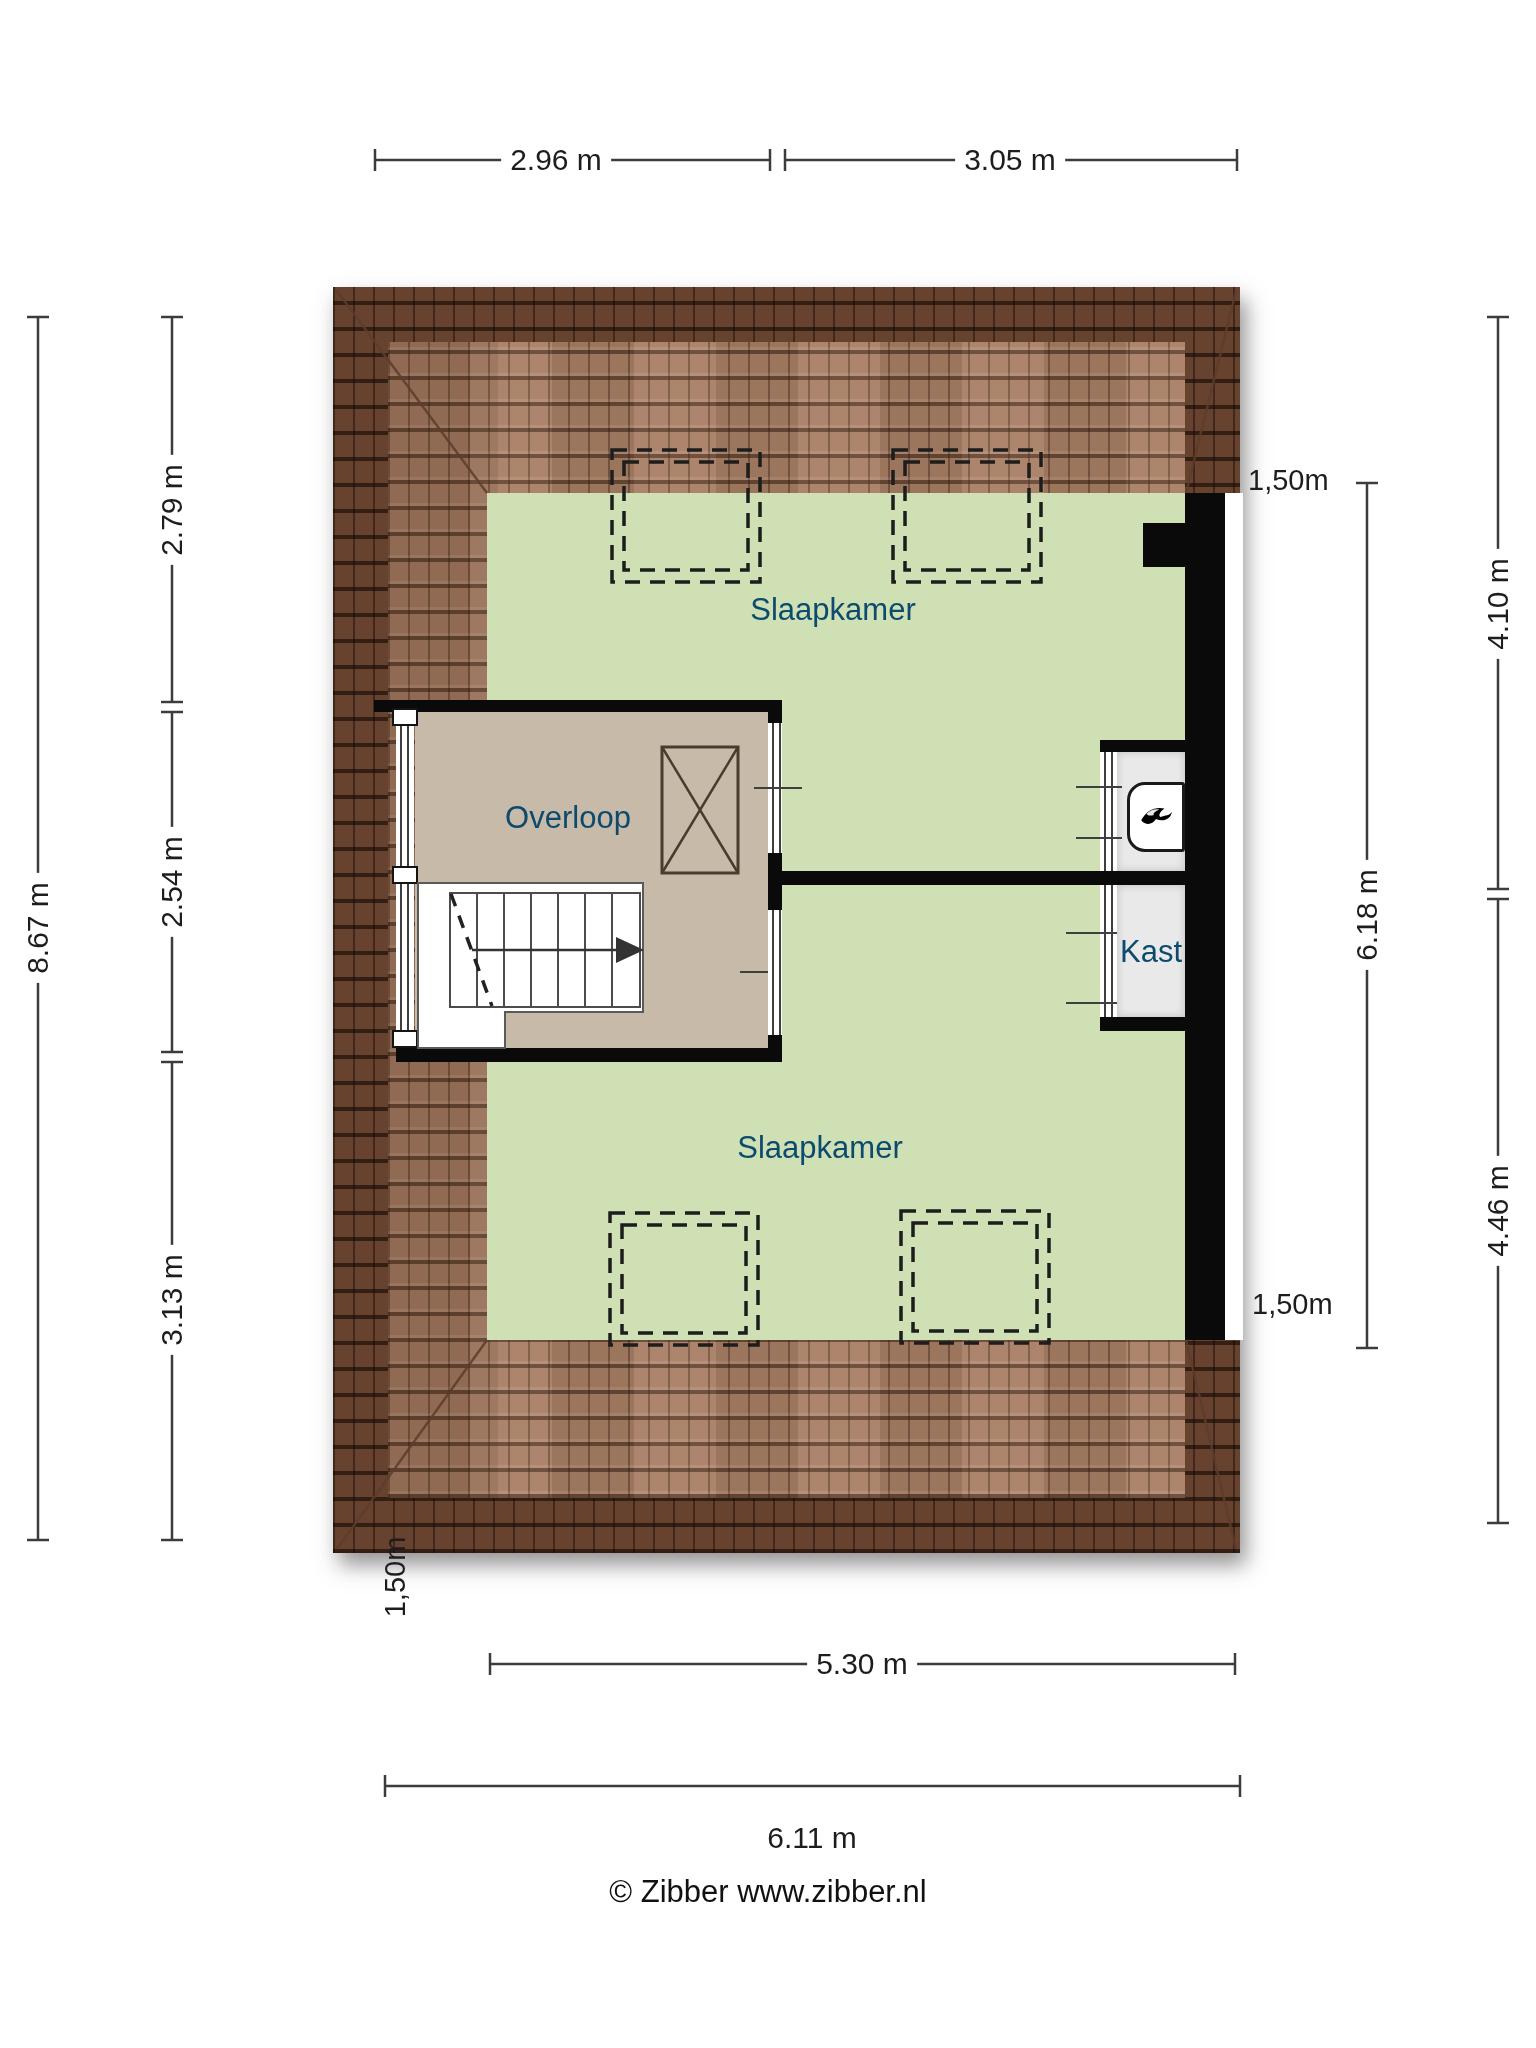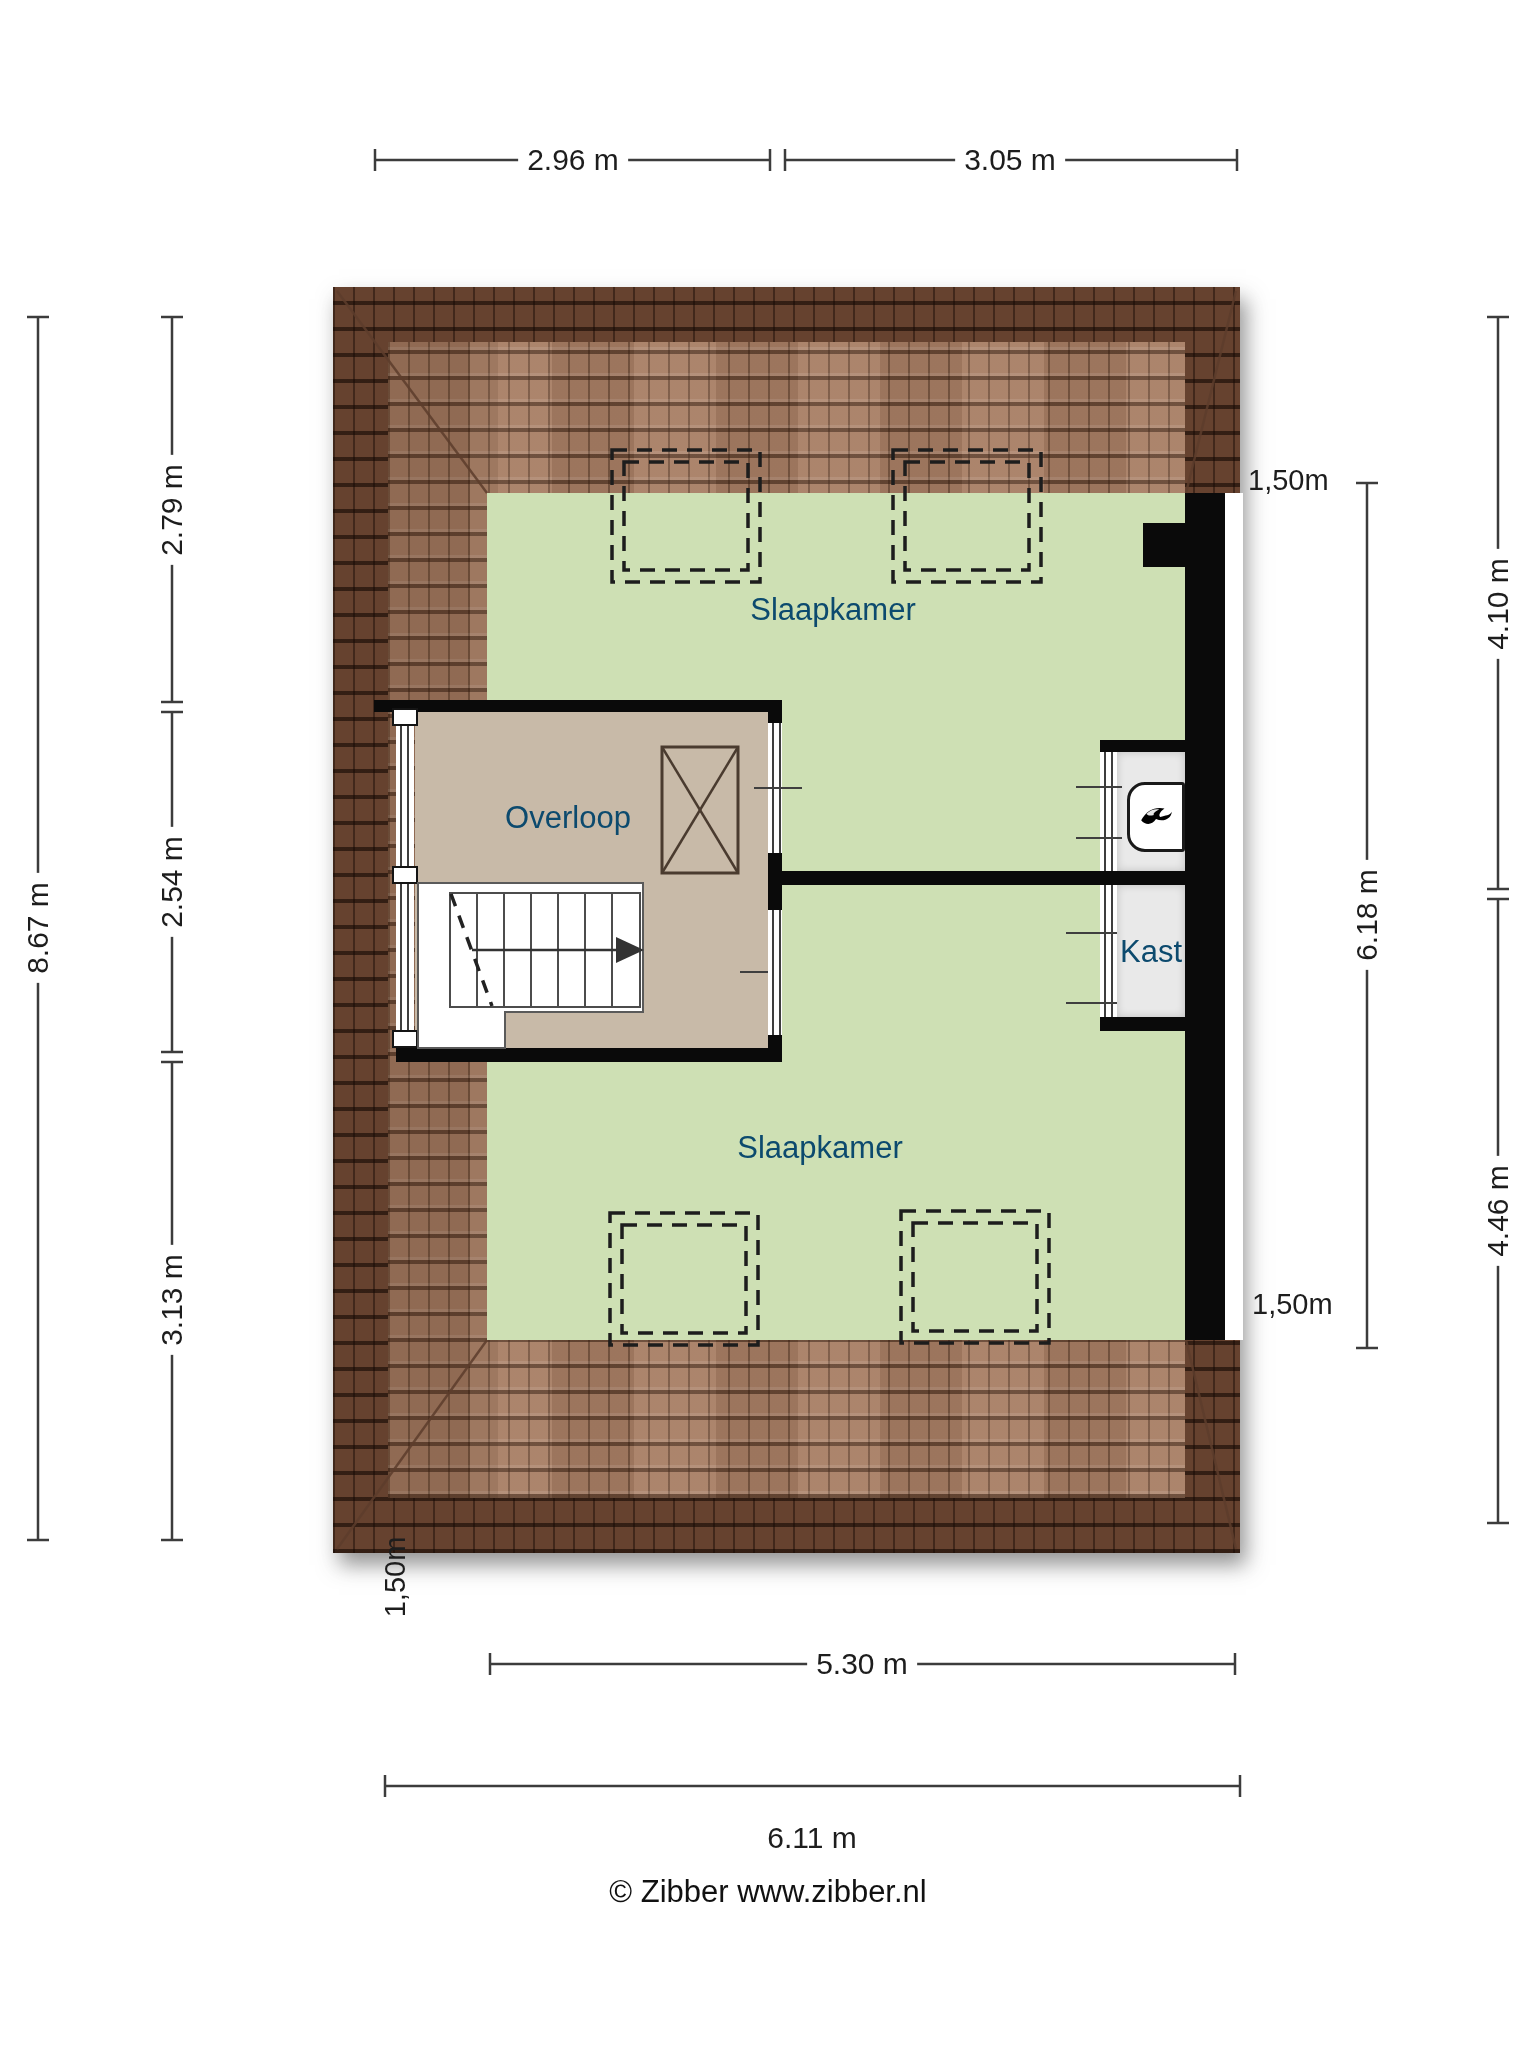--- a/index.html
+++ b/index.html
@@ -187,21 +187,21 @@
         <line x1="385" y1="1775" x2="385" y2="1797"></line>
         <line x1="1240" y1="1775" x2="1240" y2="1797"></line>
     </g>
   </svg>
 
   <div class="abs lbl" style="left:833px;top:610px;">Slaapkamer</div>
   <div class="abs lbl" style="left:820px;top:1148px;">Slaapkamer</div>
   <div class="abs lbl" style="left:568px;top:818px;">Overloop</div>
   <div class="abs lbl lbl-sm" style="left:1151px;top:952px;">Kast</div>
 
-  <div class="abs dim" style="left:573px;top:160px;">2.96 m</div>
+  <div class="abs dim" style="left:556px;top:160px;">2.96 m</div>
   <div class="abs dim" style="left:1010px;top:160px;">3.05 m</div>
   <div class="abs dim dim-rot" style="left:38px;top:928px;">8.67 m</div>
   <div class="abs dim dim-rot" style="left:172px;top:510px;">2.79 m</div>
   <div class="abs dim dim-rot" style="left:172px;top:882px;">2.54 m</div>
   <div class="abs dim dim-rot" style="left:172px;top:1300px;">3.13 m</div>
   <div class="abs dim dim-rot" style="left:1367px;top:915px;">6.18 m</div>
   <div class="abs dim dim-rot" style="left:1498px;top:604px;">4.10 m</div>
   <div class="abs dim dim-rot" style="left:1498px;top:1211px;">4.46 m</div>
   <div class="abs dim" style="left:862px;top:1664px;">5.30 m</div>
   <div class="abs dim" style="left:812px;top:1838px;">6.11 m</div>

